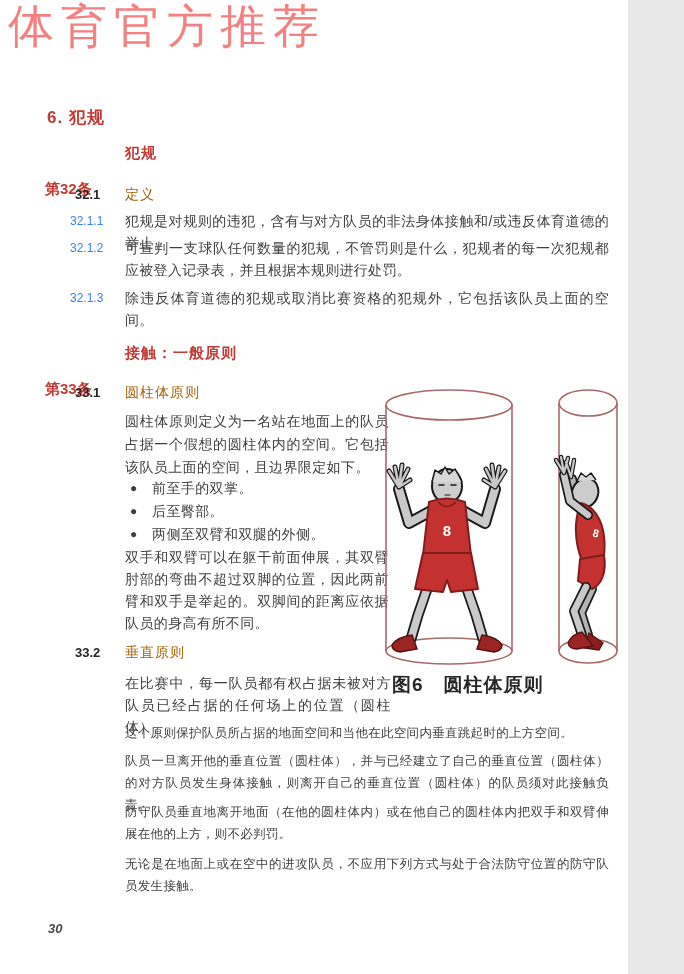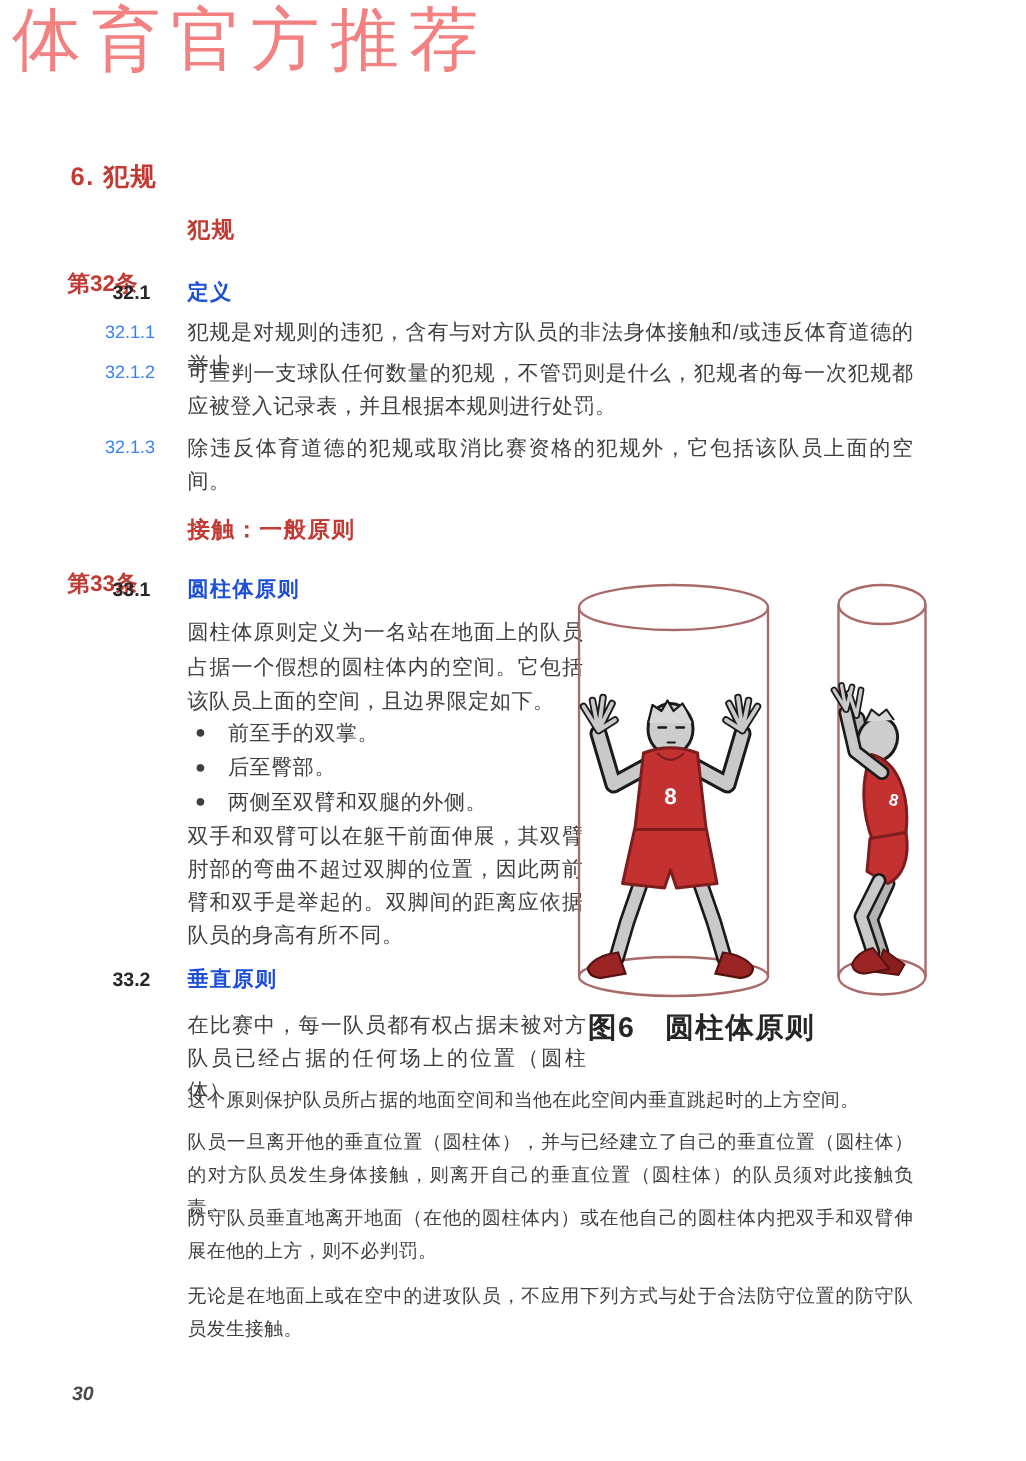--- a/index.html
+++ b/index.html
@@ -1,18 +1,18 @@
 <!DOCTYPE html>
 <html><head>
 <meta charset="utf-8">
 <style>
   html,body{margin:0;padding:0;background:#e8e8e8;}
   .page{
     position:relative;
-    width:684px;height:974px;
+    width:628px;height:974px;
     background:#ffffff;
     overflow:hidden;
     font-family:"Liberation Sans", sans-serif;
     color:#3f3f3f;
   }
   
   .watermark{
     position:absolute;top:-2px;left:8px;
     font-family:"Liberation Serif", serif;
     font-size:46px;line-height:1.25;
@@ -34,21 +34,21 @@
     position:absolute;left:125px;top:0;
     font-size:15px;font-weight:bold;color:#c23a34;letter-spacing:1px;
   }
   .sub-row{position:absolute;left:0;width:684px;height:18px;text-align:center;}
   .sub-row .sub-num{
     position:absolute;left:75px;top:1px;
     font-size:13px;font-weight:bold;color:#262626;
   }
   .sub-row .sub-title{
     position:absolute;left:125px;top:0;
-    font-size:14px;font-weight:bold;color:#1d4ed8;letter-spacing:1px;
+    font-size:14px;font-weight:normal;color:#a16207;letter-spacing:1px;
   }
   
   .item{position:absolute;left:0;width:684px;}
   .item .item-num{
     position:absolute;left:70px;top:0;
     font-size:12px;line-height:22px;color:#3b82f6;
   }
   .item .item-text{
     position:absolute;left:125px;top:0;width:484px;
     font-size:14px;line-height:22px;letter-spacing:0.3px;color:#3f3f3f;

